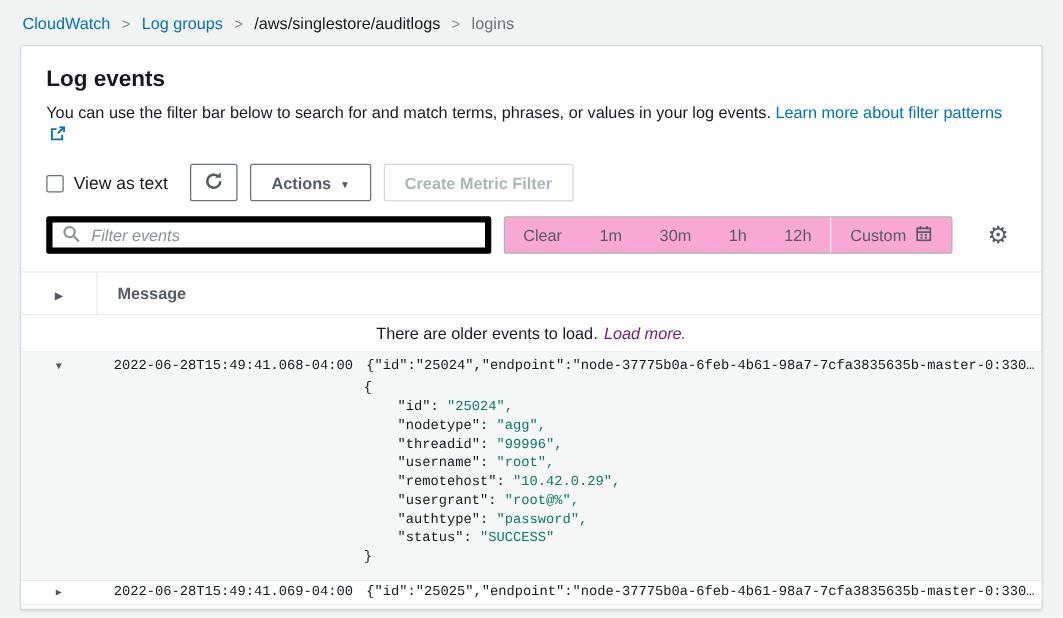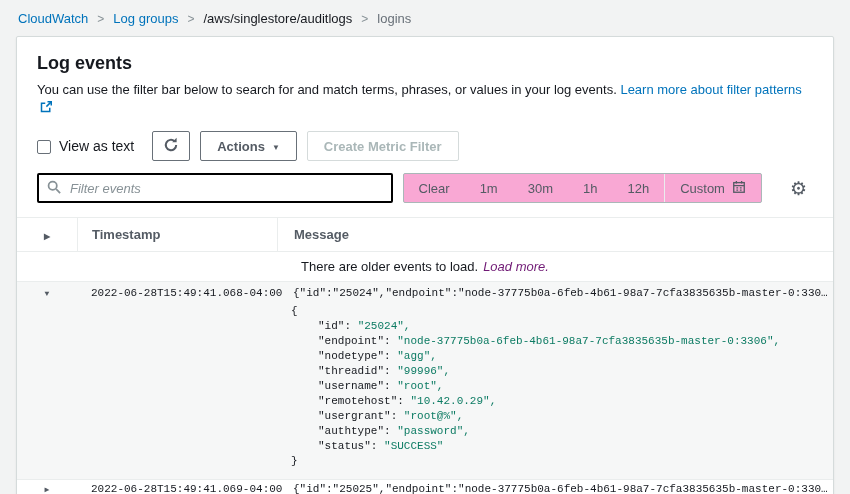--- a/index.html
+++ b/index.html
@@ -41,21 +41,21 @@
     color:#545b64; font-family:"Liberation Sans", sans-serif; font-size:13px; font-weight:700;
     display:inline-flex; align-items:center; gap:7px; cursor:pointer; white-space:nowrap;
   }
   .btn-icon { width:38px; padding:0; justify-content:center; }
   .btn-disabled { border-color:#d5dbdb; color:#aab7b8; cursor:default; }
   .caret-down::before { content:"▼"; font-size:8px; position:relative; top:-1px; }
 
   
   .filter-row { display:flex; align-items:center; margin-bottom:14px; }
   .search-box {
-    flex:1; max-width:412px; height:30px; border:2px solid #000000; border-radius:2px;
+    flex:1; max-width:412px; height:30px; border:5px solid #000000; border-radius:2px;
     display:flex; align-items:center; padding:0 8px; gap:7px; background:#fff;
   }
   .search-box input {
     border:none; outline:none; flex:1; font-size:13px; font-family:"Liberation Sans", sans-serif; color:#16191f; background:transparent;
   }
   .search-box input::placeholder { color:#879196; font-style:italic; }
   .range-group {
     display:flex; align-items:stretch; height:30px; border:1px solid #aab7b8; border-radius:2px;
     margin-left:10px; background:#f9a8d4;
   }
@@ -167,40 +167,38 @@
       </div>
       <button class="gear-btn"><span class="gear-glyph"></span></button>
     </div>
   </div>
 
   <div class="log-table">
     <div class="thead">
       <div class="cell-arrow">
           <span class="caret-right"></span>
         </div>
-      <div class="cell-ts">Timestamp</div>
       <div class="cell-msg">Message</div>
     </div>
 
     <div class="older-row">
       <span>There are older events to load.</span>
       <a class="load-more">Load more.</a>
     </div>
 
     <div class="expanded-row">
       <div class="expanded-line">
         <div class="cell-arrow">
             <span class="caret-open"></span>
           </div>
         <div class="cell-ts">2022-06-28T15:49:41.068-04:00</div>
         <div class="cell-msg">{"id":"25024","endpoint":"node-37775b0a-6feb-4b61-98a7-7cfa3835635b-master-0:3306","nodet…</div>
       </div>
       <div class="json-block">
         <div class="json-line"><span class="jk">id</span><span class="jv">25024</span></div>
-        <div class="json-line"><span class="jk">endpoint</span><span class="jv">node-37775b0a-6feb-4b61-98a7-7cfa3835635b-master-0:3306</span></div>
         <div class="json-line"><span class="jk">nodetype</span><span class="jv">agg</span></div>
         <div class="json-line"><span class="jk">threadid</span><span class="jv">99996</span></div>
         <div class="json-line"><span class="jk">username</span><span class="jv">root</span></div>
         <div class="json-line"><span class="jk">remotehost</span><span class="jv">10.42.0.29</span></div>
         <div class="json-line"><span class="jk">usergrant</span><span class="jv">root@%</span></div>
         <div class="json-line"><span class="jk">authtype</span><span class="jv">password</span></div>
         <div class="json-line last"><span class="jk">status</span><span class="jv">SUCCESS</span></div>
       </div>
     </div>
 

